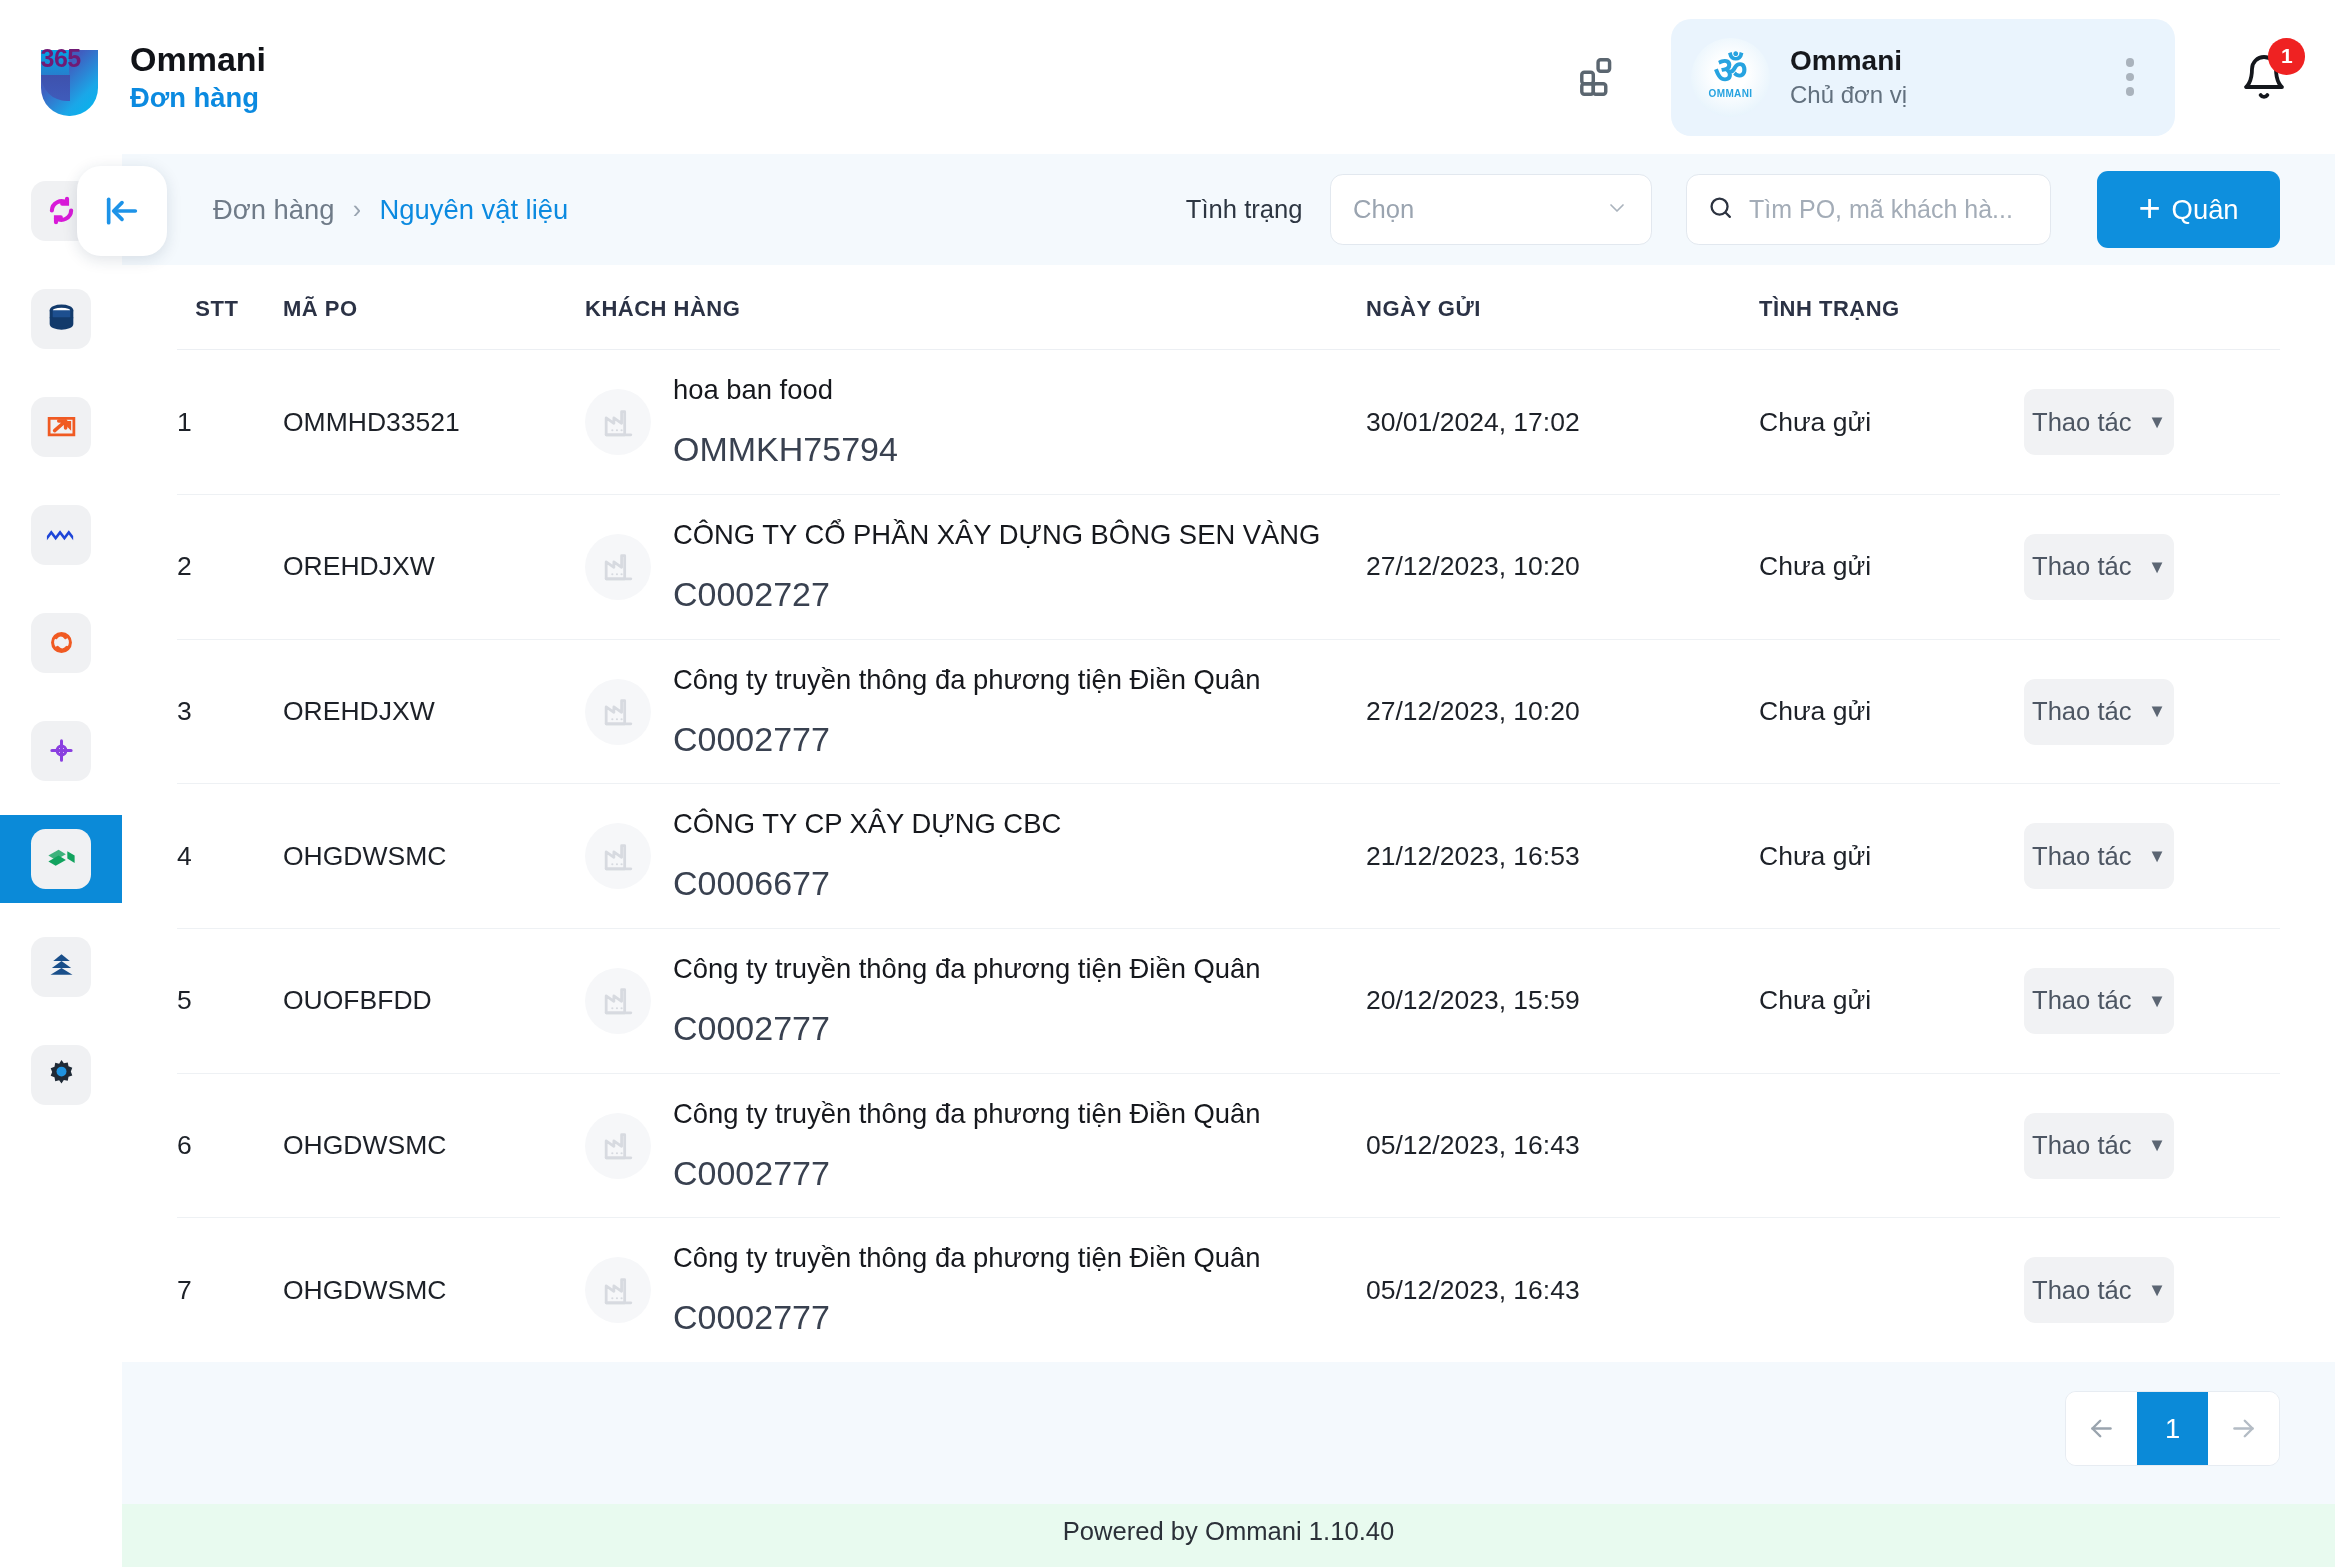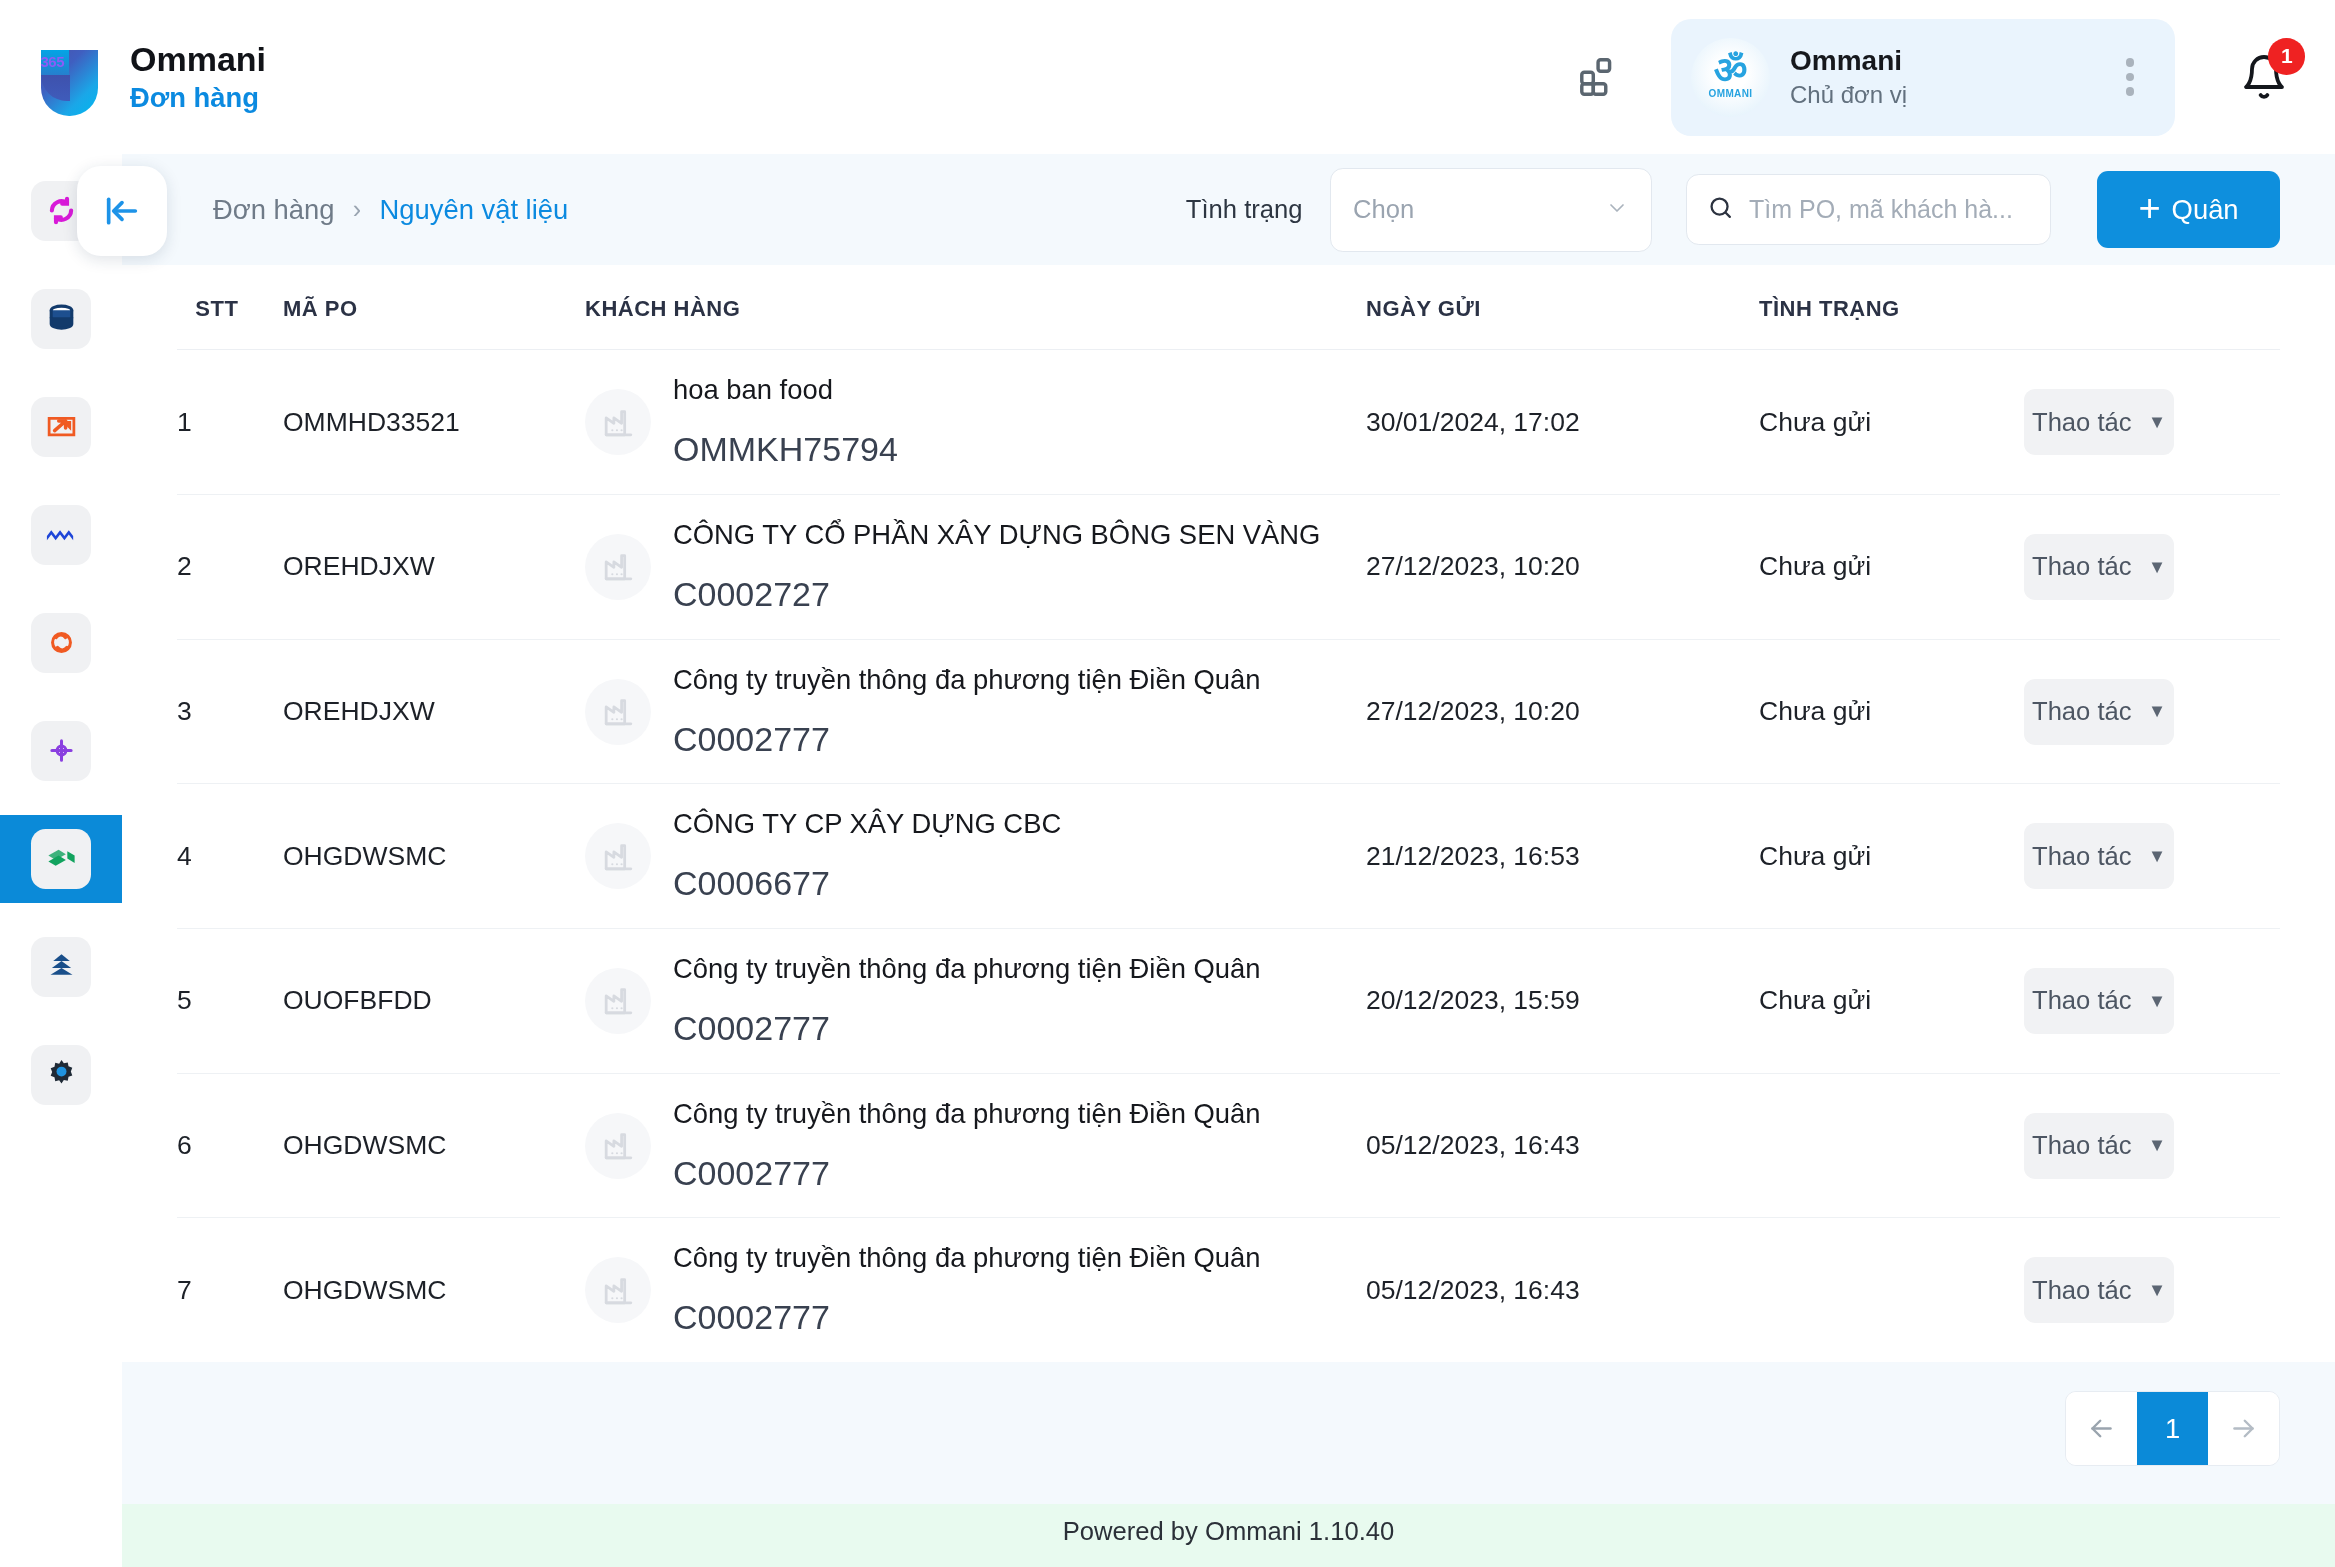--- a/index.html
+++ b/index.html
@@ -58,24 +58,24 @@
   }
   .brand-logo .u-notch {
     position: absolute;
     left: 5.5px; top: 40px;
     width: 29px; height: 25.6px;
     background: linear-gradient(180deg,#3e51ad 0%,#3f5cbb 100%);
     border-radius: 0 0 0 28px;
   }
   .brand-logo .logo-365 {
     position: absolute;
-    left: 5.5px; top: 18px;
-    font-size: 15px;
+    left: 5.5px; top: 9px;
+    font-size: 25px;
     font-weight: 700;
-    color: #8b5cf6;
+    color: #701a75;
     letter-spacing: -0.5px;
   }
 
   .brand-text { display: flex; flex-direction: column; gap: 3.7px; }
   .brand-title { font-size: 34px; font-weight: 700; color: #111318; line-height: 1.1; }
   .brand-sub { font-size: 27.4px; font-weight: 700; color: #0b8ae0; line-height: 1.15; }
 
   .topbar-spacer { flex: 1 1 auto; }
 
   .apps-btn {
@@ -221,21 +221,21 @@
   .breadcrumb { display: flex; align-items: center; gap: 18.3px; }
   .crumb { font-size: 27.4px; color: #6f7b88; }
   .crumb.active { color: #0b8ae0; }
   .crumb-sep { font-size: 25px; color: #9aa5b1; line-height: 1; }
 
   .toolbar-spacer { flex: 1 1 auto; }
 
   .filter-label { font-size: 25.6px; color: #2d3642; white-space: nowrap; margin-right: 5.5px; }
 
   .select-box {
-    width: 322px; height: 84px;
+    width: 322px; height: 71px;
     background: #ffffff;
     border: 0.9px solid #e2e8ef;
     border-radius: 12.8px;
     display: flex; align-items: center;
     padding: 0 22px;
     cursor: pointer;
     justify-content: flex-end;
   }
   .select-value { flex: 1 1 auto; font-size: 25.6px; color: #9aa4b0; }
 

